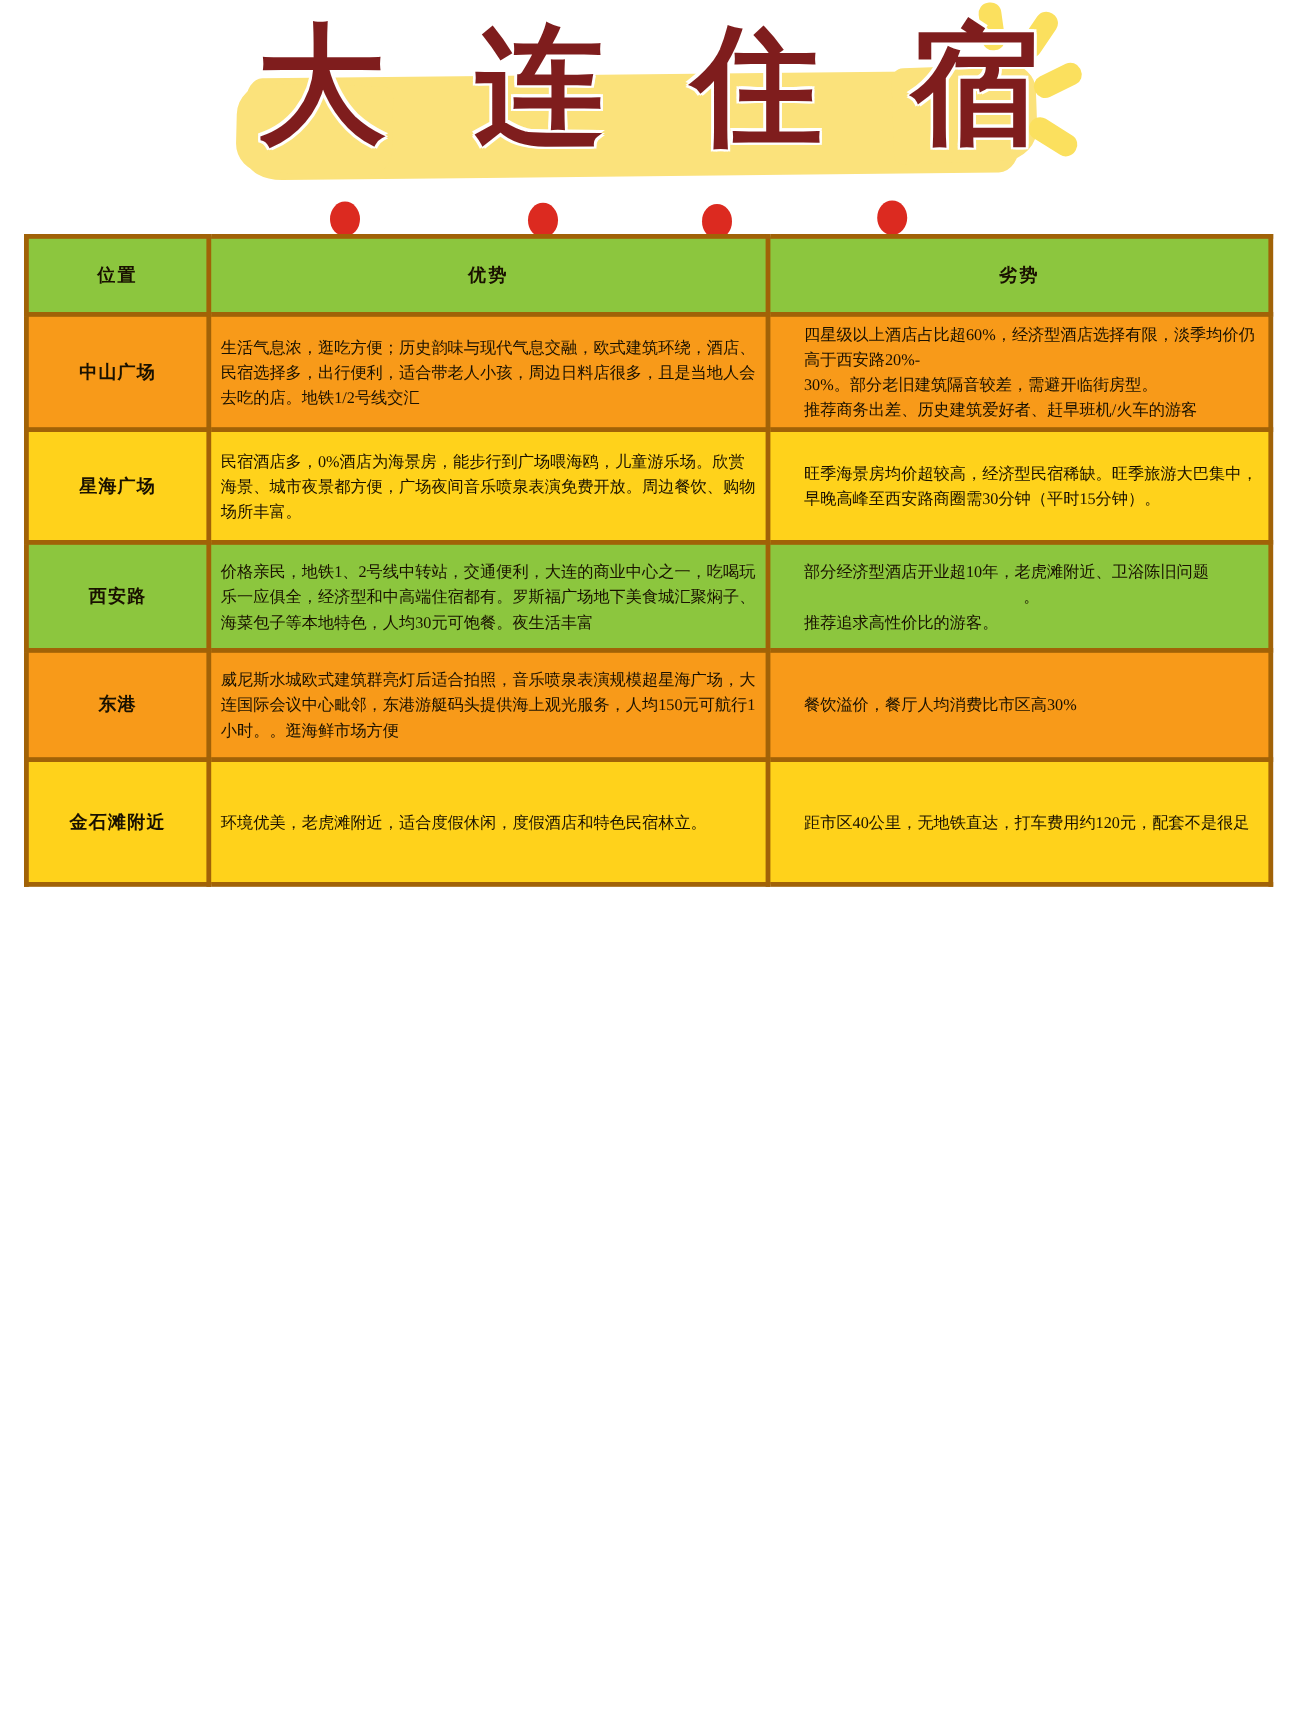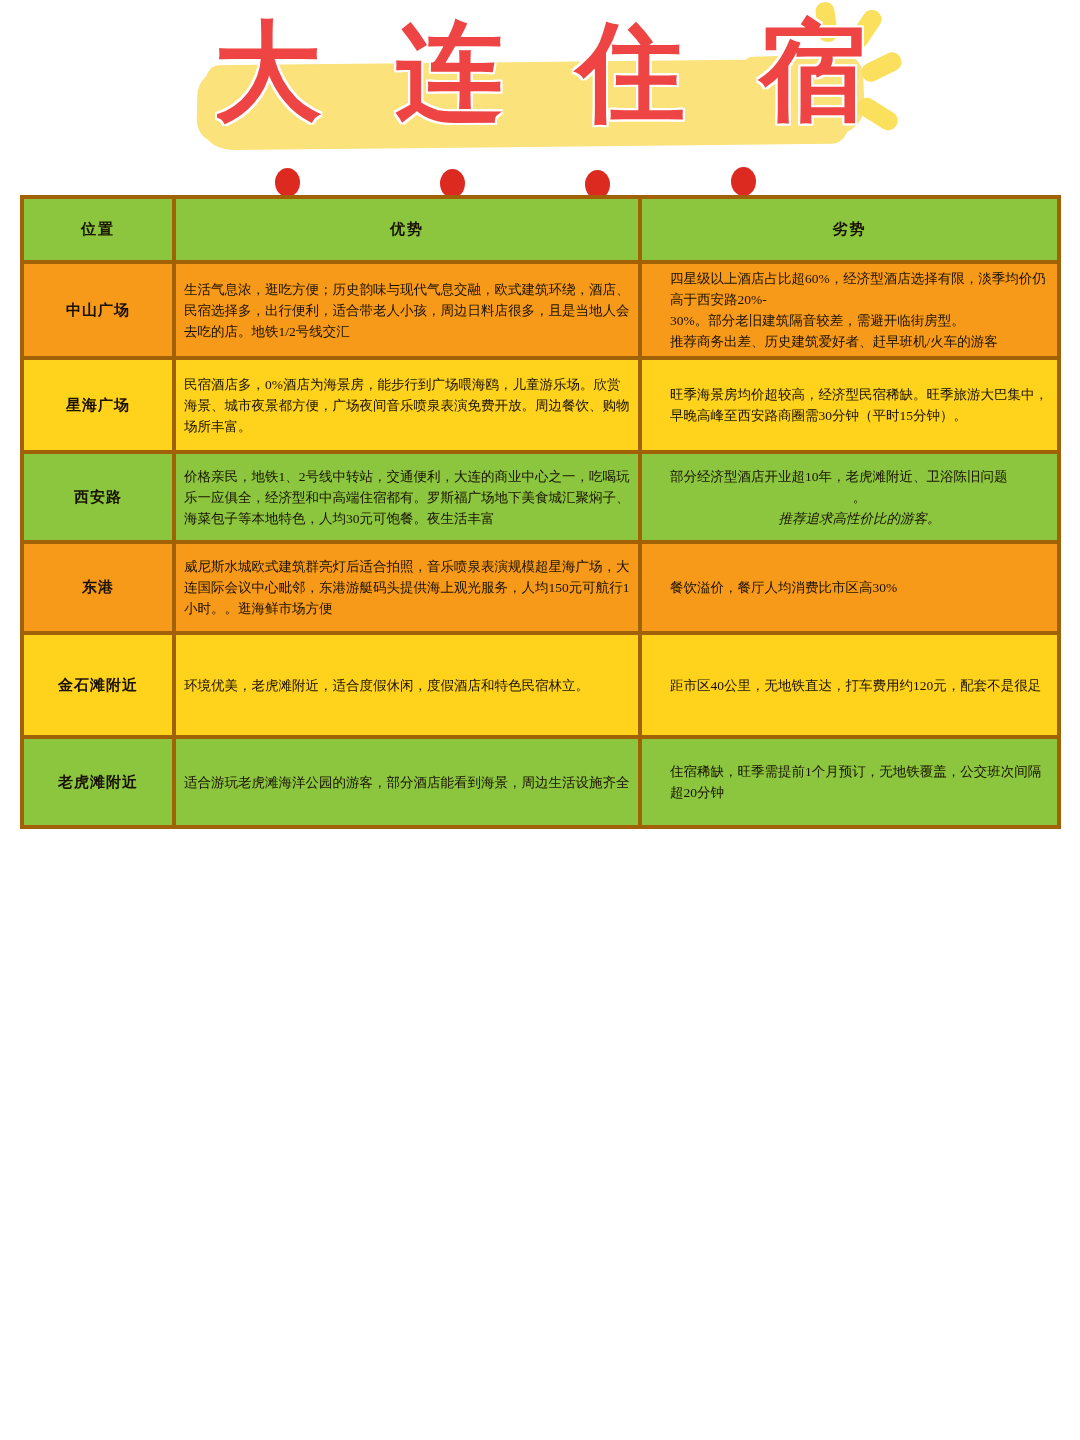--- a/index.html
+++ b/index.html
@@ -50,21 +50,21 @@
   #title-text {
     position: absolute;
     left: 0; top: 8px;
     width: 1080px;
     text-align: center;
     font-family: "DejaVu Sans", "Liberation Sans", sans-serif;
     font-weight: bold;
     font-size: 108px;
     line-height: 128px;
     letter-spacing: 18px;
-    color: #ef4444;
+    color: #7f1d1d;
     text-shadow:
        2px 0 0 #ffffff, -2px 0 0 #ffffff,
        0 2px 0 #ffffff, 0 -2px 0 #ffffff,
        2px 2px 0 #ffffff, -2px -2px 0 #ffffff,
        2px -2px 0 #ffffff, -2px 2px 0 #ffffff;
     padding-left: 18px;
     box-sizing: border-box;
   }
   .sun-ray {
     position: absolute;
@@ -197,42 +197,35 @@
         <span class="con-line">旺季海景房均价超较高，经济型民宿稀缺。旺季旅游大巴集中，早晚高峰至西安路商圈需30分钟（平时15分钟）。</span>
       </td>
     </tr>
 
     <tr class="theme-green r-3">
       <td class="loc-cell">西安路</td>
       <td class="pro-cell">价格亲民，地铁1、2号线中转站，交通便利，大连的商业中心之一，吃喝玩乐一应俱全，经济型和中高端住宿都有。罗斯福广场地下美食城汇聚焖子、海菜包子等本地特色，人均30元可饱餐。夜生活丰富</td>
       <td class="con-cell">
         <span class="con-line">部分经济型酒店开业超10年，老虎滩附近、卫浴陈旧问题</span>
         <span class="con-line" style="text-align:center;">。</span>
-        <span class="con-line" style="text-align:center;font-style:italic;">推荐追求高性价比的游客。</span>
+        <span class="con-line" style="">推荐追求高性价比的游客。</span>
       </td>
     </tr>
 
     <tr class="theme-orange r-4">
       <td class="loc-cell">东港</td>
       <td class="pro-cell">威尼斯水城欧式建筑群亮灯后适合拍照，音乐喷泉表演规模超星海广场，大连国际会议中心毗邻，东港游艇码头提供海上观光服务，人均150元可航行1小时。。逛海鲜市场方便</td>
       <td class="con-cell">
         <span class="con-line">餐饮溢价，餐厅人均消费比市区高30%</span>
       </td>
     </tr>
 
     <tr class="theme-yellow r-5">
       <td class="loc-cell">金石滩附近</td>
       <td class="pro-cell">环境优美，老虎滩附近，适合度假休闲，度假酒店和特色民宿林立。</td>
       <td class="con-cell">
         <span class="con-line">距市区40公里，无地铁直达，打车费用约120元，配套不是很足</span>
       </td>
     </tr>
 
-    <tr class="theme-green r-6">
-      <td class="loc-cell">老虎滩附近</td>
-      <td class="pro-cell">适合游玩老虎滩海洋公园的游客，部分酒店能看到海景，周边生活设施齐全</td>
-      <td class="con-cell">
-        <span class="con-line">住宿稀缺，旺季需提前1个月预订，无地铁覆盖，公交班次间隔超20分钟</span>
-      </td>
-    </tr>
 
   </tbody>
 </table>
 
 </body></html>

